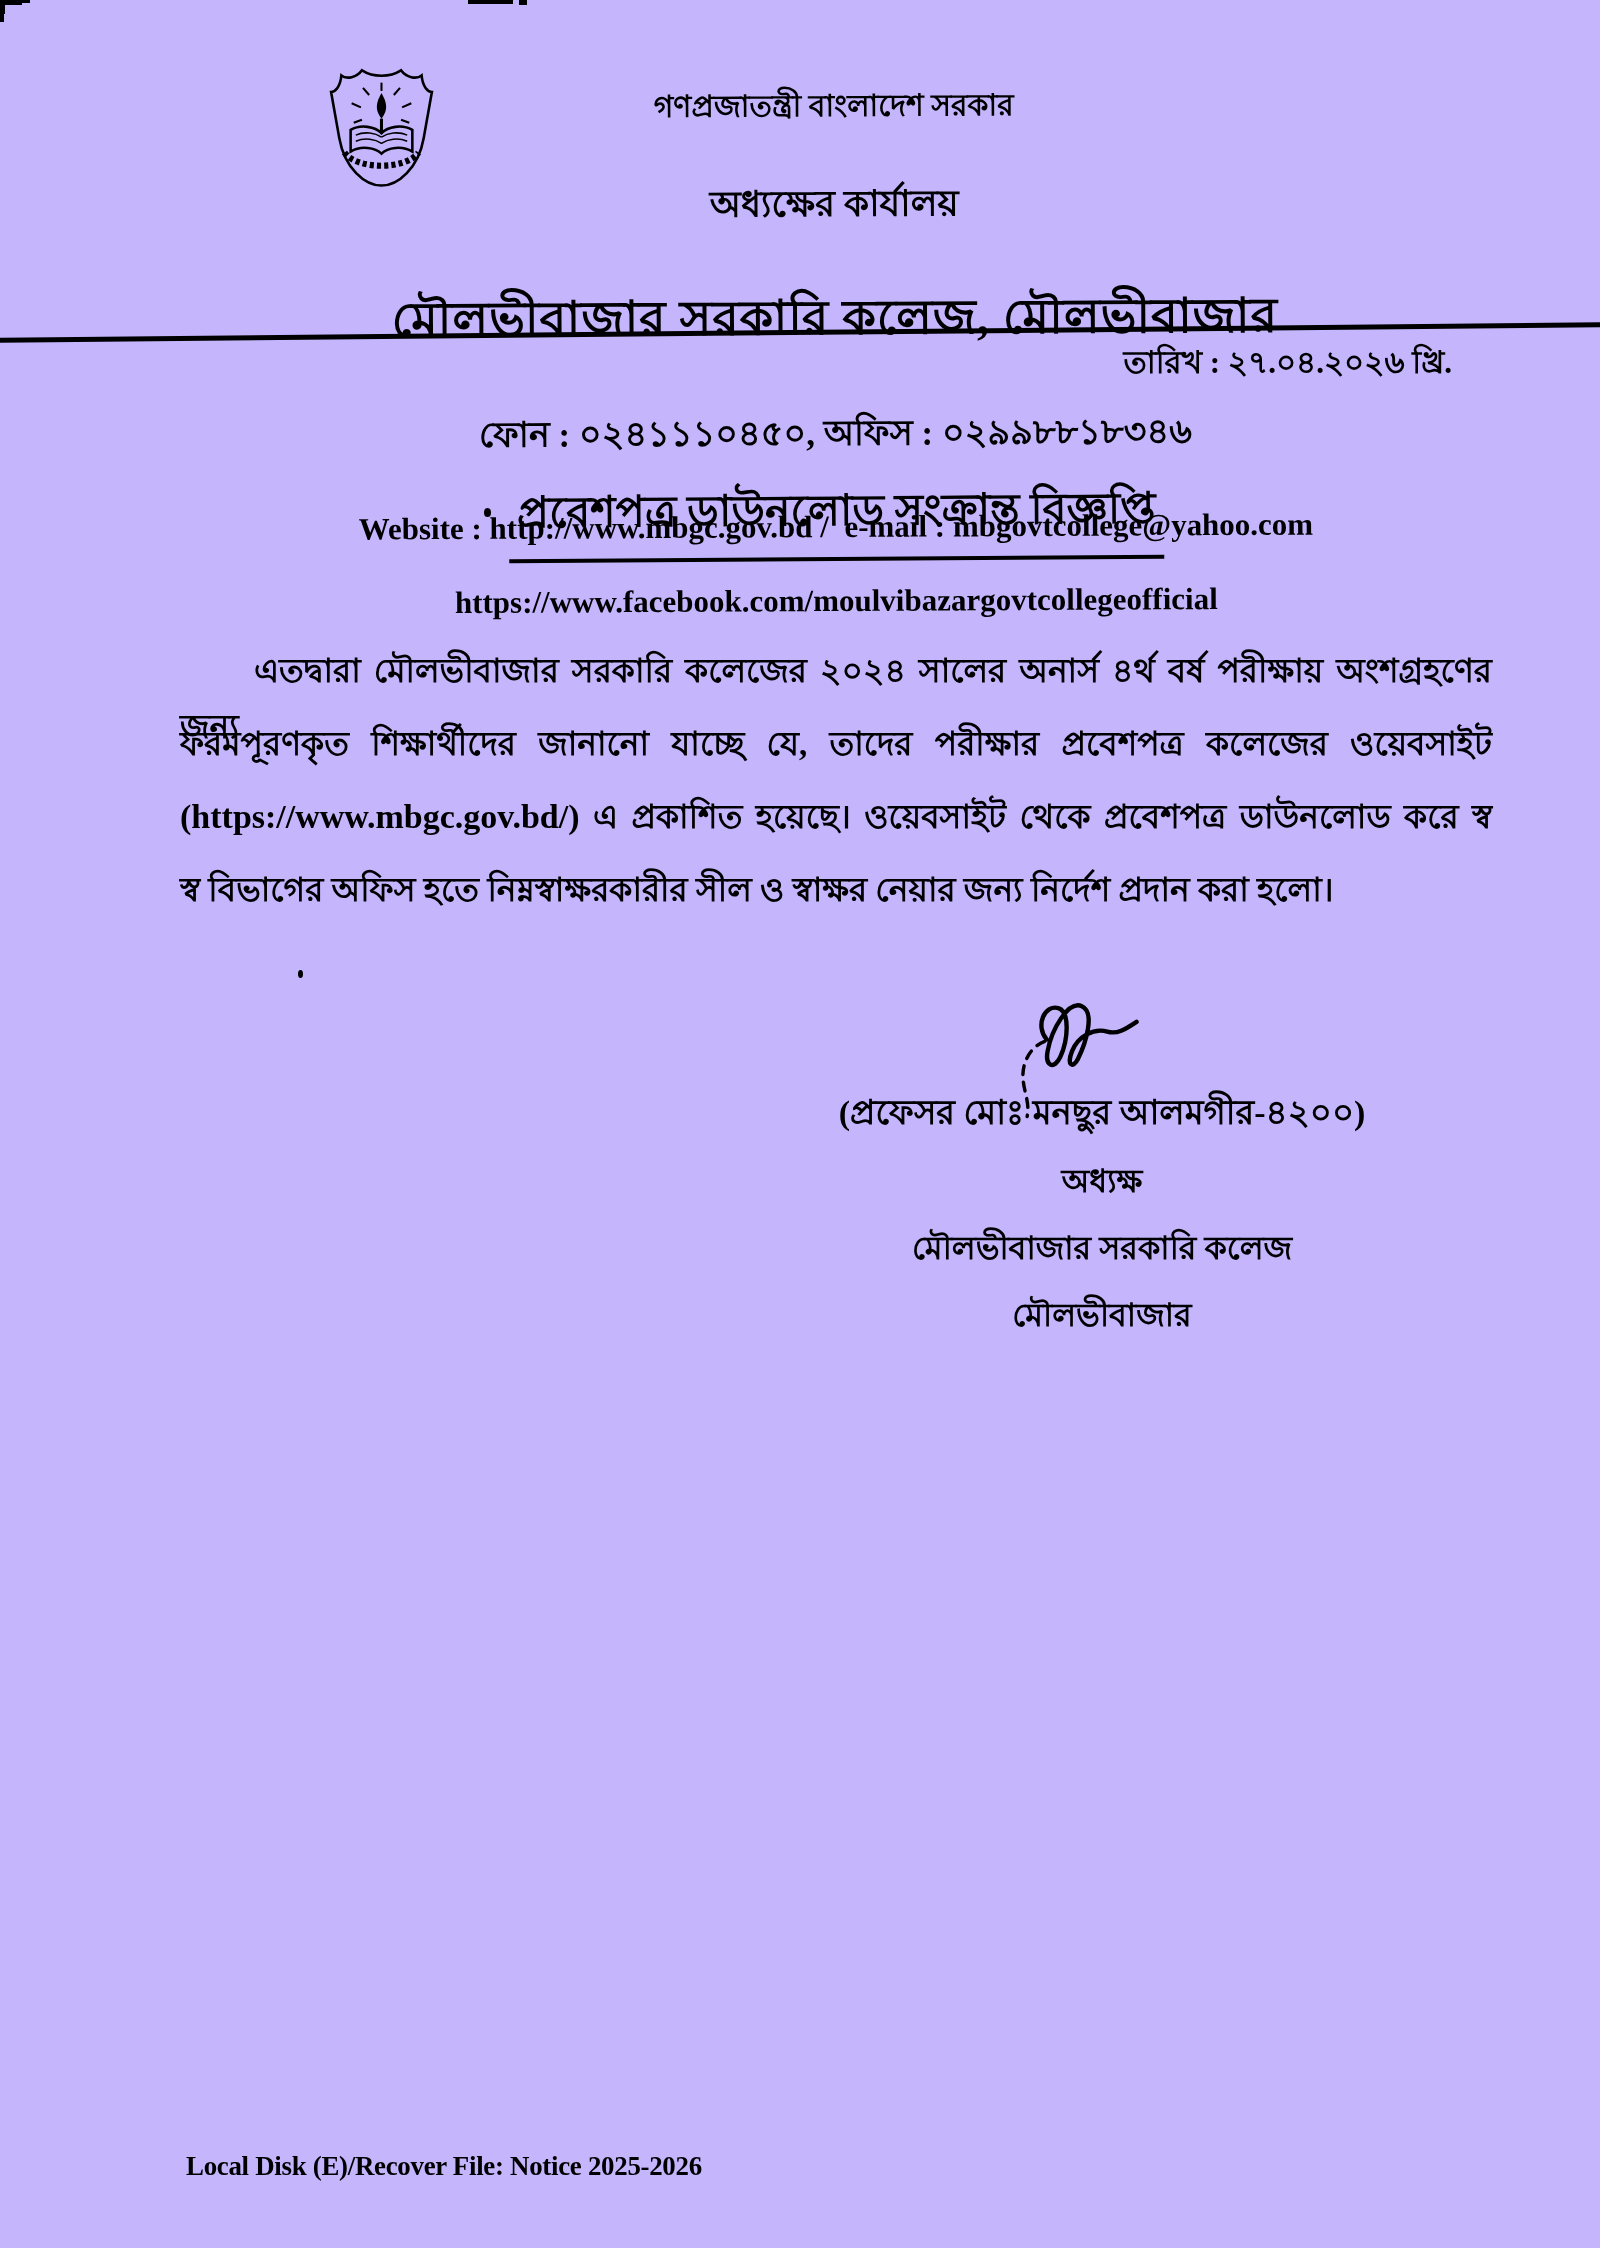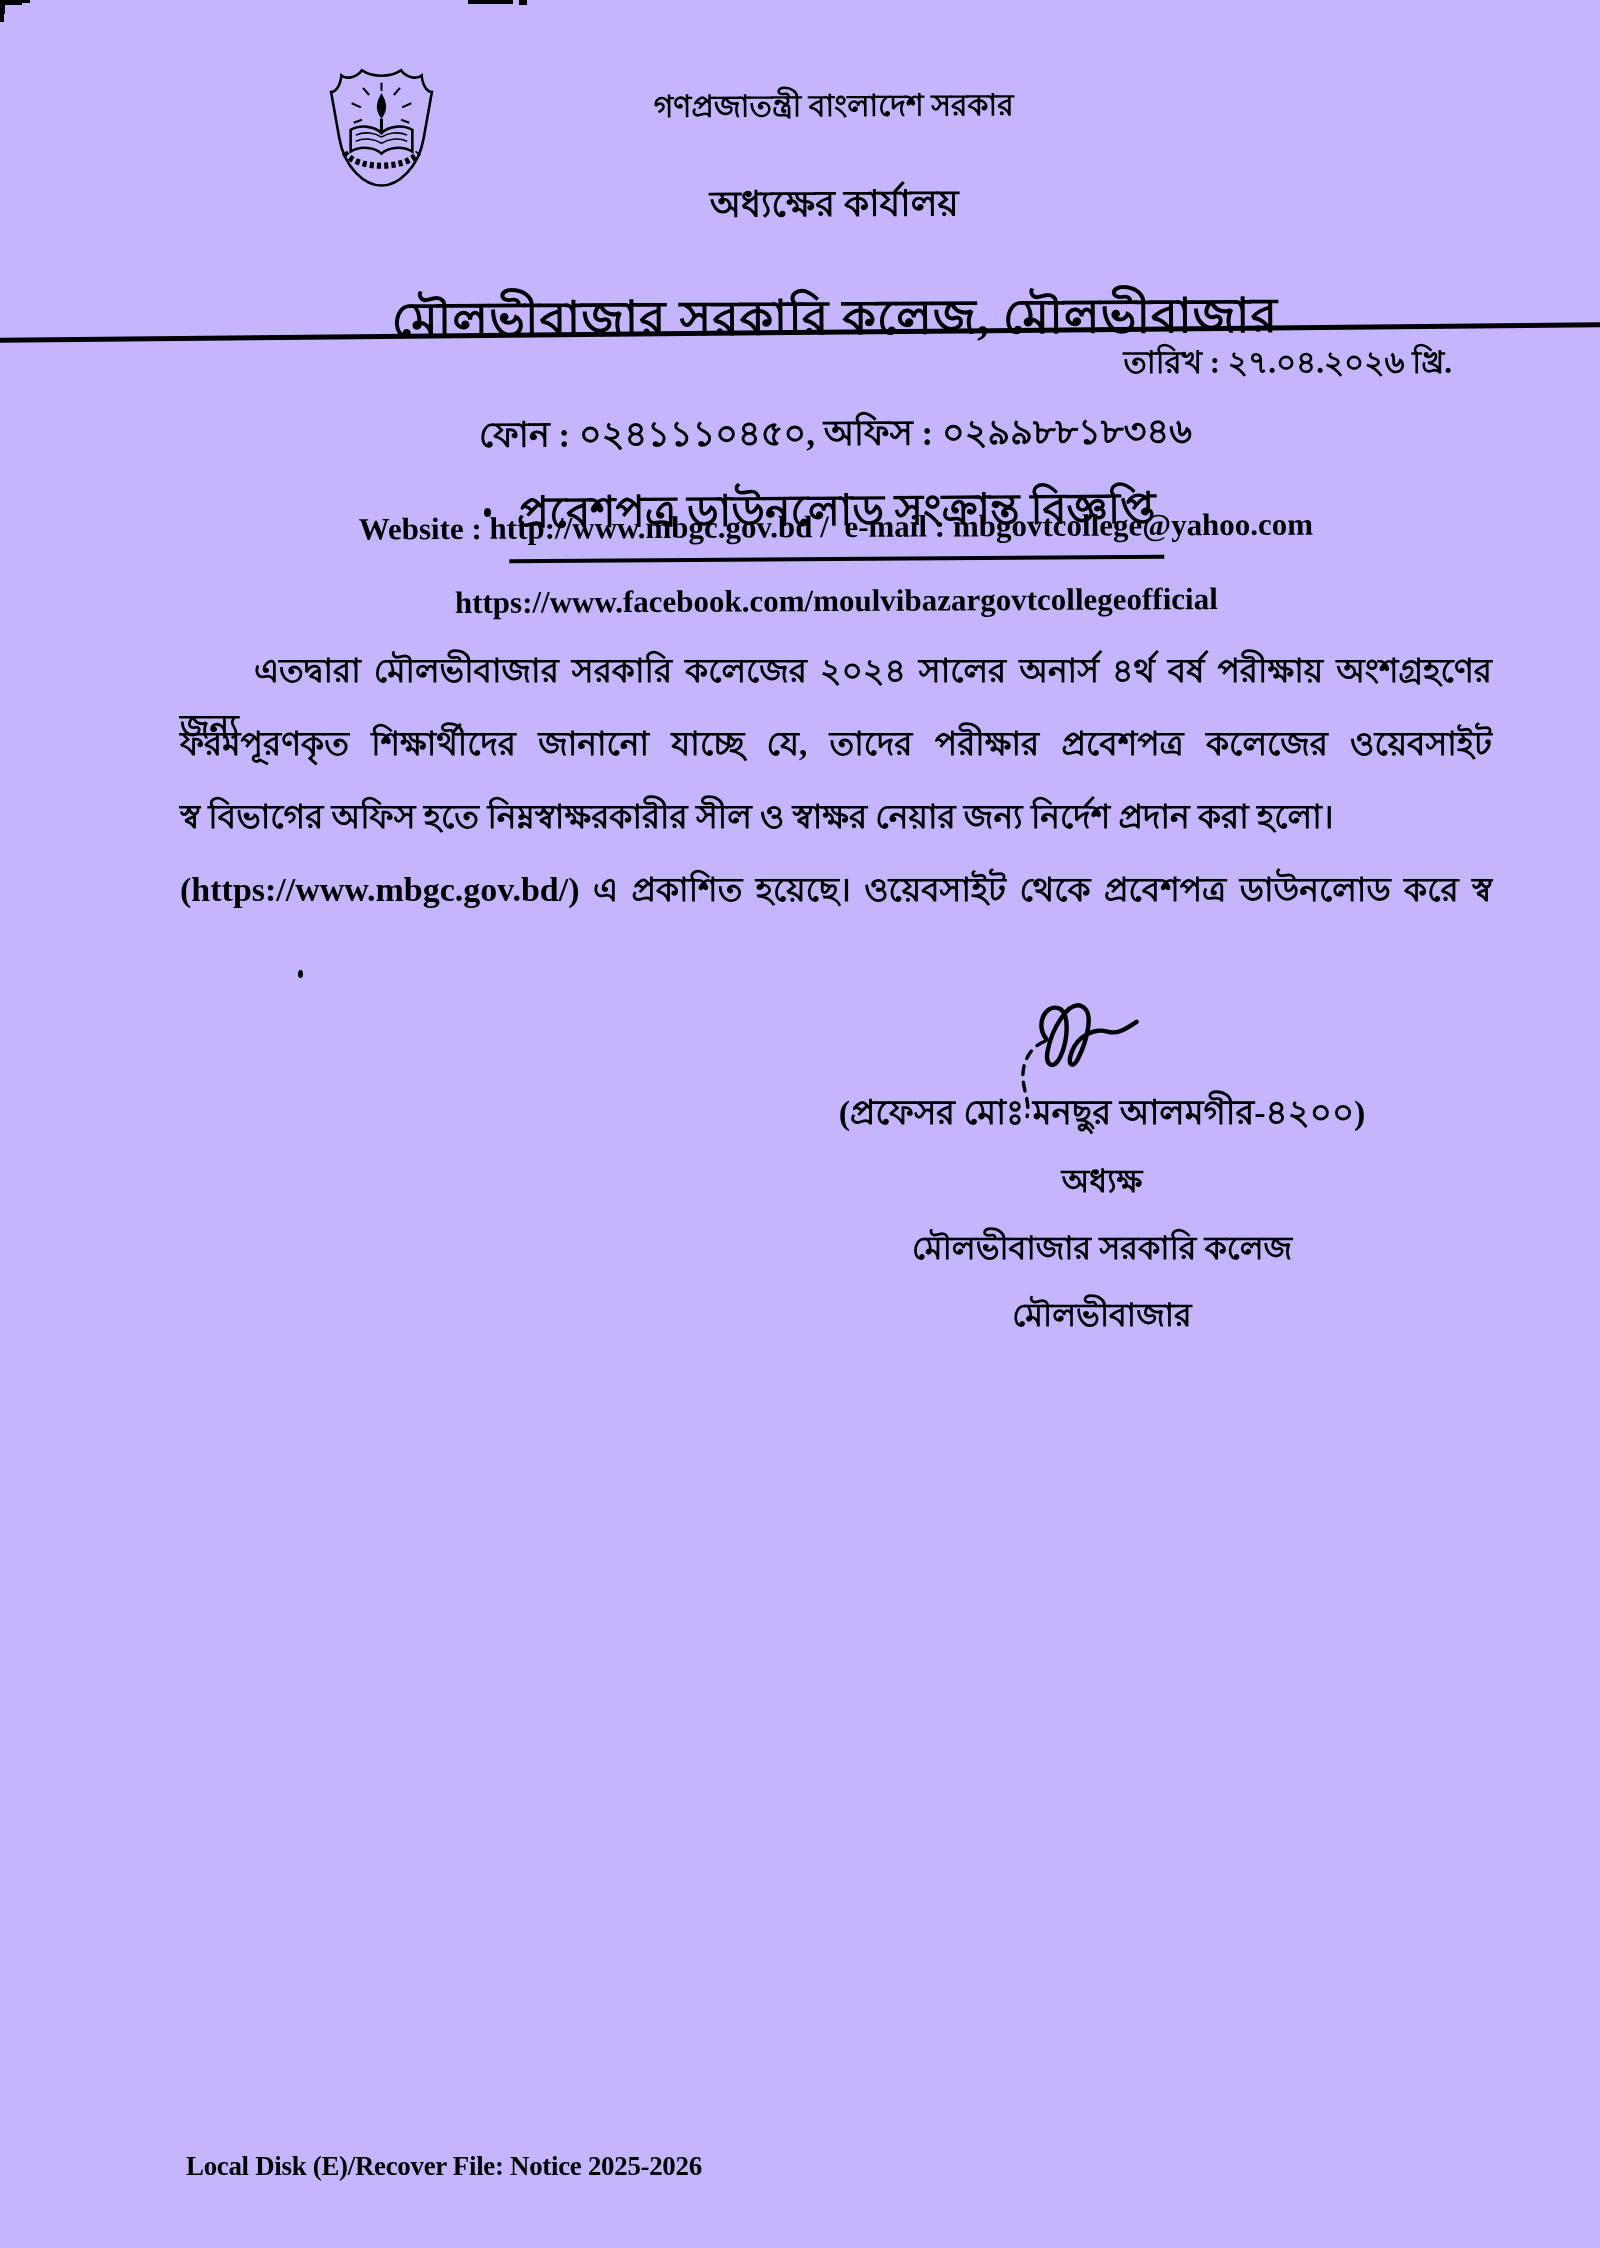--- a/index.html
+++ b/index.html
@@ -182,22 +182,22 @@
   <div class="date-line">তারিখ : ২৭.০৪.২০২৬ খ্রি.</div>
 
   <div class="title-row">
     <span class="title-dot"></span>
     <span class="title-text">প্রবেশপত্র ডাউনলোড সংক্রান্ত বিজ্ঞপ্তি</span>
   </div>
 
   <div class="body-text">
     <div class="bline first">এতদ্বারা মৌলভীবাজার সরকারি কলেজের ২০২৪ সালের অনার্স ৪র্থ বর্ষ পরীক্ষায় অংশগ্রহণের জন্য</div>
     <div class="bline">ফরমপূরণকৃত শিক্ষার্থীদের জানানো যাচ্ছে যে, তাদের পরীক্ষার প্রবেশপত্র কলেজের ওয়েবসাইট</div>
+    <div class="bline"><span class="url-strong">(https://www.mbgc.gov.bd/)</span><span> এ প্রকাশিত হয়েছে। ওয়েবসাইট থেকে প্রবেশপত্র ডাউনলোড করে স্ব</span></div>
     <div class="bline last">স্ব বিভাগের অফিস হতে নিম্নস্বাক্ষরকারীর সীল ও স্বাক্ষর নেয়ার জন্য নির্দেশ প্রদান করা হলো।</div>
-    <div class="bline"><span class="url-strong">(https://www.mbgc.gov.bd/)</span><span> এ প্রকাশিত হয়েছে। ওয়েবসাইট থেকে প্রবেশপত্র ডাউনলোড করে স্ব</span></div>
   </div>
 
   <svg class="sig-scribble" viewBox="0 0 220 150">
     <path d="M60,58 C48,44 58,22 72,26 C84,30 82,58 74,76 C68,89 58,86 61,70 C65,48 82,18 96,24 C110,30 100,62 92,78 C87,88 80,85 86,70 C92,55 108,46 122,50 C132,53 140,48 152,40" fill="none" stroke="#000" stroke-width="4.5" stroke-linecap="round"></path>
     <path d="M58,60 C42,66 34,84 36,100 C37,112 43,124 40,137" fill="none" stroke="#000" stroke-width="3.5" stroke-linecap="round" stroke-dasharray="9,8"></path>
   </svg>
 
   <div class="sign-block">
     <div class="sign-name">(প্রফেসর মোঃ মনছুর আলমগীর-৪২০০)</div>
     <div class="sign-line">অধ্যক্ষ</div>

